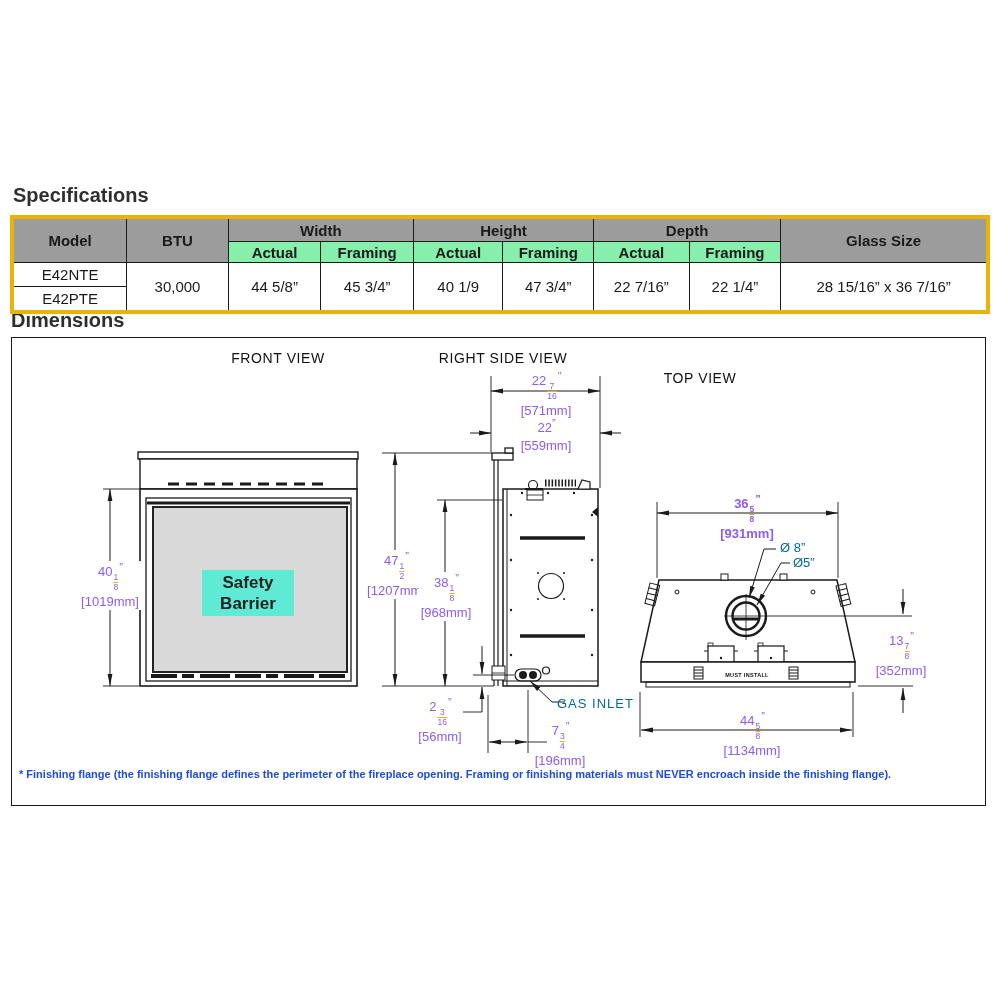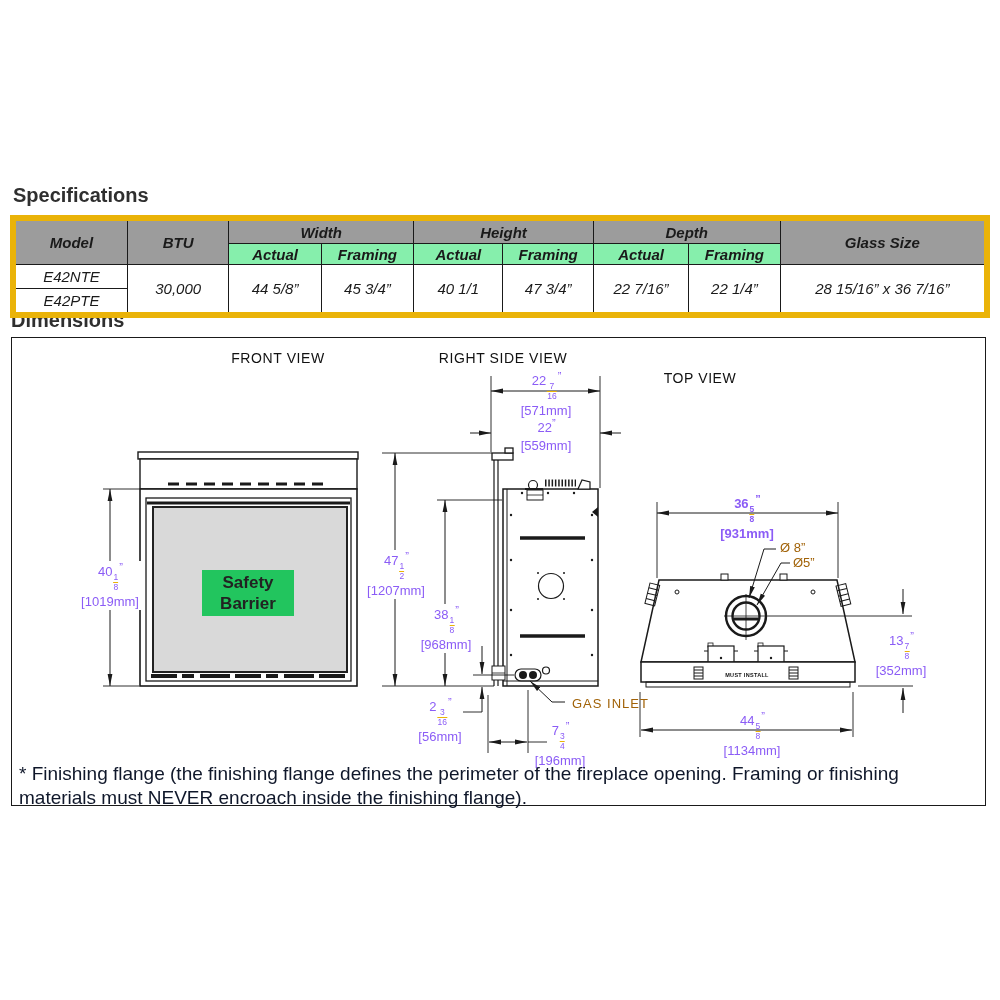--- a/index.html
+++ b/index.html
@@ -3,45 +3,45 @@
 <meta charset="utf-8">
 <style>
   html,body{margin:0;padding:0;background:#ffffff;}
   .page{position:relative;width:1000px;height:884px;background:#fff;
         font-family:"Liberation Sans", sans-serif;color:#1a1a1a;overflow:hidden;}
   .heading{position:absolute;font-size:20px;font-weight:700;color:#2f2f2f;letter-spacing:0px;}
   
   table.spec{position:absolute;left:10px;top:215px;border-collapse:collapse;table-layout:fixed;width:980px;}
   table.spec td,table.spec th{border:1.6px solid #1a1a1a;text-align:center;vertical-align:middle;
         font-size:15px;padding:0;overflow:hidden;white-space:nowrap;}
-  table.spec{border:6px solid #eab308;font-style:italic;}
+  table.spec{border:4px solid #eab308;}
   .hd1{background:#9c9c9c;font-weight:600;height:22px;}
   .hd2{background:#86efac;font-weight:600;height:20px;}
   .dat{background:#ffffff;font-weight:400;height:23px;}
   
   .dimbox{position:absolute;left:11px;top:337px;width:973px;height:467px;border:1.6px solid #1a1a1a;background:#fff;}
   .viewtitle{position:absolute;transform:translate(-50%,-50%);font-size:14px;letter-spacing:0.6px;color:#111;white-space:nowrap;}
   svg.draw{position:absolute;left:0;top:0;pointer-events:none;}
   
   .dim{position:absolute;transform:translateX(-50%);text-align:center;font-size:13px;line-height:1.15;
        color:#8b5cf6;white-space:nowrap;padding:0 2px;}
   .dim.bg{background:#ffffff;}
   .dim-val{white-space:nowrap;}
   .frac{display:inline-flex;flex-direction:column;vertical-align:-4px;font-size:8.5px;line-height:1.05;margin:0 1px;text-align:center;}
   .fden{border-top:1px solid #eab308;}
   .unit{font-size:11px;vertical-align:5px;letter-spacing:-1px;}
   .dim-mm{font-size:13px;margin-top:3px;}
-  .plainlabel{position:absolute;font-size:13px;color:#a16207;white-space:nowrap;}
+  .plainlabel{position:absolute;font-size:13px;color:#0369a1;white-space:nowrap;}
   .gasinlet{letter-spacing:1px;}
-  .safety{position:absolute;left:202px;top:570px;width:92px;height:46px;background:#22c55e;
+  .safety{position:absolute;left:202px;top:570px;width:92px;height:46px;background:#5eead4;
           display:flex;flex-direction:column;align-items:center;justify-content:center;
           font-size:17px;font-weight:700;line-height:21px;color:#222;}
   .mustinstall{position:absolute;left:747px;top:672px;transform:translateX(-50%);
           font-size:5.5px;font-weight:700;letter-spacing:0.3px;color:#111;}
-  .footnote{position:absolute;left:19px;top:762px;width:958px;font-size:19px;line-height:24px;color:#0f172a;}
+  .footnote{position:absolute;left:19px;top:762px;width:958px;font-size:11px;line-height:24px;color:#1d4ed8;font-weight:bold;}
 </style>
 </head>
 <body>
 
 <div class="page">
 
   <div class="heading" style="left:13px;top:184px;">Specifications</div>
   <div class="heading" style="left:11px;top:309px;">Dimensions</div>
 
   <table class="spec">
@@ -71,21 +71,21 @@
       <td class="hd2">Actual</td>
       <td class="hd2">Framing</td>
       <td class="hd2">Actual</td>
       <td class="hd2">Framing</td>
     </tr>
     <tr>
       <td class="dat">E42NTE</td>
       <td class="dat" rowspan="2">30,000</td>
       <td class="dat" rowspan="2">44 5/8”</td>
       <td class="dat" rowspan="2">45 3/4”</td>
-      <td class="dat" rowspan="2">40 1/1</td>
+      <td class="dat" rowspan="2">40 1/9</td>
       <td class="dat" rowspan="2">47 3/4”</td>
       <td class="dat" rowspan="2">22 7/16”</td>
       <td class="dat" rowspan="2">22 1/4”</td>
       <td class="dat" rowspan="2">28 15/16” x 36 7/16”</td>
     </tr>
     <tr>
       <td class="dat">E42PTE</td>
     </tr>
   </tbody>
     </table>
@@ -278,42 +278,42 @@
     <div class="dim-val"><span>22</span><span class="unit">”</span></div>
     <div class="dim-mm">[559mm]</div>
   </div>
   <div class="dim bg" style="left:396px;top:550px;">
     <div class="dim-val"><span>47</span><span class="frac">
           <span class="fnum">1</span>
           <span class="fden">2</span>
         </span><span class="unit">”</span></div>
     <div class="dim-mm">[1207mm]</div>
   </div>
-  <div class="dim bg" style="left:446px;top:572px;margin-top:32px;">
+  <div class="dim bg" style="left:446px;top:572px;">
     <div class="dim-val"><span>38</span><span class="frac">
           <span class="fnum">1</span>
           <span class="fden">8</span>
         </span><span class="unit">”</span></div>
     <div class="dim-mm">[968mm]</div>
   </div>
   <div class="dim" style="left:440px;top:696px;">
     <div class="dim-val"><span>2</span><span class="frac">
           <span class="fnum">3</span>
           <span class="fden">16</span>
         </span><span class="unit">”</span></div>
     <div class="dim-mm">[56mm]</div>
   </div>
   <div class="dim" style="left:560px;top:720px;">
     <div class="dim-val"><span>7</span><span class="frac">
           <span class="fnum">3</span>
           <span class="fden">4</span>
         </span><span class="unit">”</span></div>
     <div class="dim-mm">[196mm]</div>
   </div>
-  <div class="plainlabel gasinlet" style="left:572px;top:696px;">GAS INLET</div>
+  <div class="plainlabel gasinlet" style="left:557px;top:696px;">GAS INLET</div>
 
   <div class="dim" style="left:747px;top:493px;font-weight:bold;">
     <div class="dim-val"><span>36</span><span class="frac">
           <span class="fnum">5</span>
           <span class="fden">8</span>
         </span><span class="unit">”</span></div>
     <div class="dim-mm">[931mm]</div>
   </div>
   <div class="plainlabel" style="left:780px;top:540px;">Ø 8”</div>
   <div class="plainlabel" style="left:793px;top:555px;">Ø5”</div>

